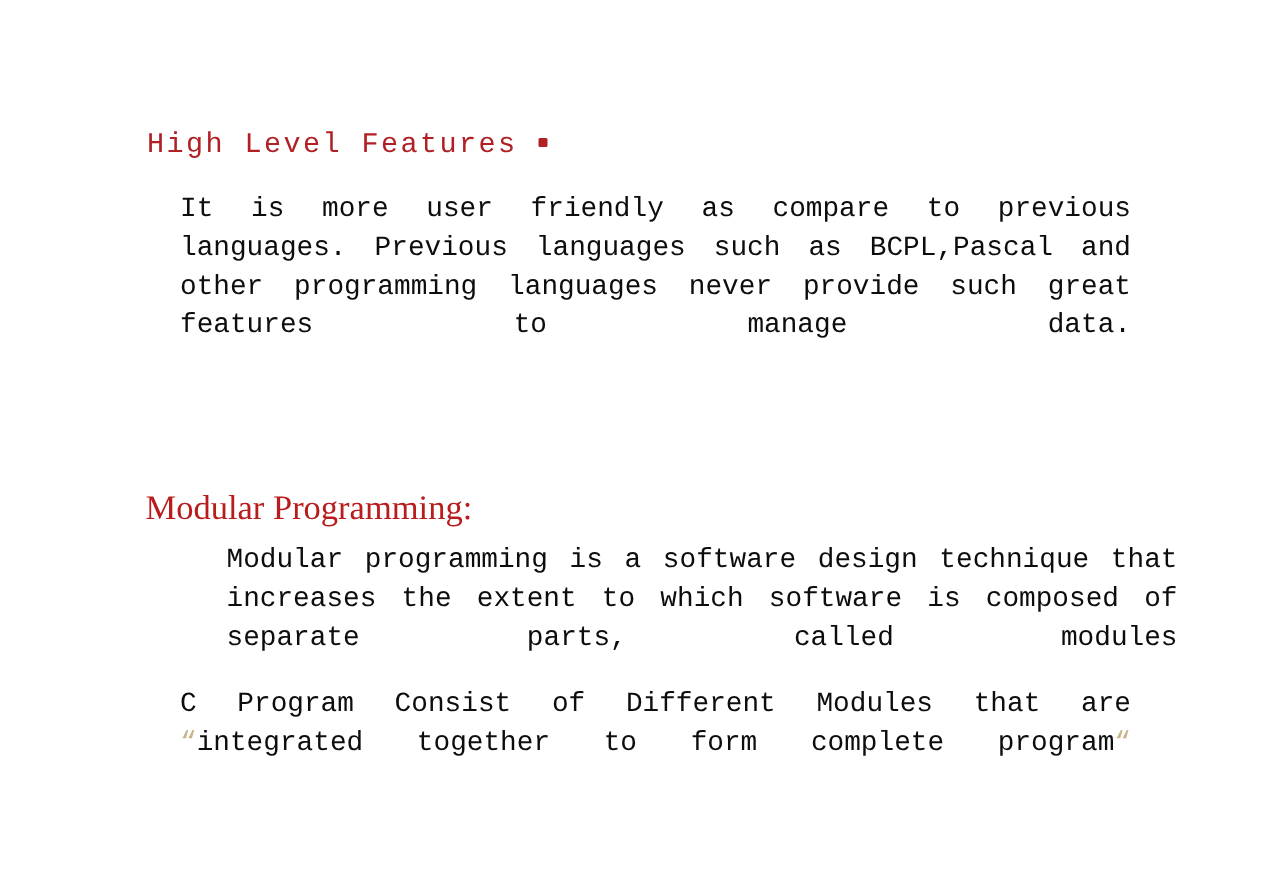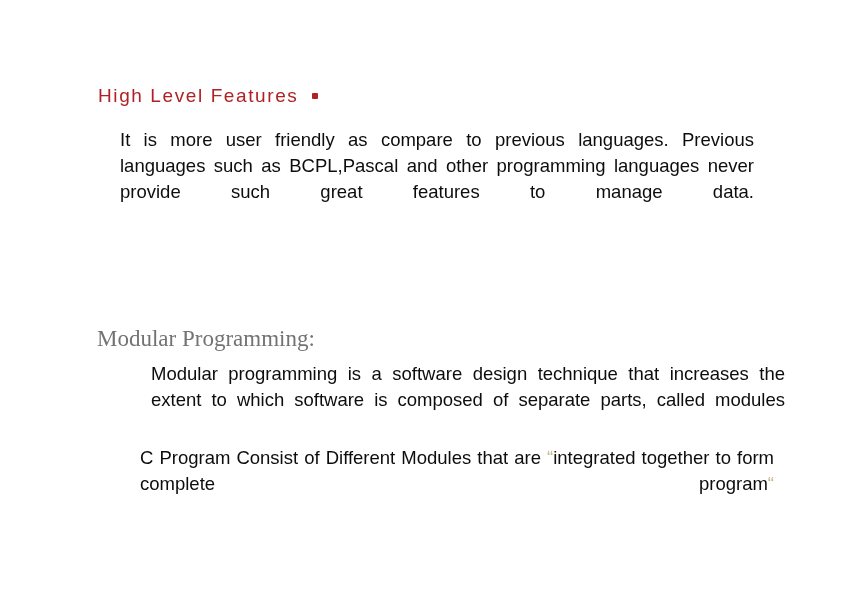--- a/index.html
+++ b/index.html
@@ -19,21 +19,21 @@
     width: 842px;
     height: 595px;
     background: #ffffff;
   }
 
   
   .heading-sans {
     position: absolute;
     left: 98px;
     top: 84px;
-    font-family: Liberation Sans, sans-serif;
+    font-family: Liberation Mono, monospace;
     font-size: 19px;
     line-height: 24px;
     color: #B02024;
     letter-spacing: 1.6px;
     white-space: nowrap;
   }
   .heading-sans .bullet-dot {
     display: inline-block;
     width: 6px;
     height: 6px;
@@ -44,48 +44,48 @@
   }
 
   
   .heading-serif {
     position: absolute;
     left: 97px;
     top: 325px;
     font-family: "Liberation Serif", "DejaVu Serif", serif;
     font-size: 23px;
     line-height: 28px;
-    color: #737373;
+    color: #b91c1c;
     white-space: nowrap;
   }
 
   
   .body-block {
     position: absolute;
     left: 120px;
     width: 634px;
-    font-family: Liberation Sans, sans-serif;
+    font-family: Liberation Mono, monospace;
     font-size: 18.5px;
     line-height: 25.8px;
     color: #0d0d0d;
     text-align: justify;
     text-justify: inter-word;
   }
   
   .forcejust::after {
     content: "";
     display: inline-block;
     width: 100%;
   }
 
   
   #p1 { top: 127px; }
   #p2 { top: 237px; }
   #p3 { top: 361px; margin-left: 31px; }
-  #p4 { top: 445px; margin-left: 20px; }
+  #p4 { top: 457px; }
 
   .quote-mark {
     color: #C6B68A;
   }
 </style>
 </head>
 <body>
 
 <div id="slide">
 

